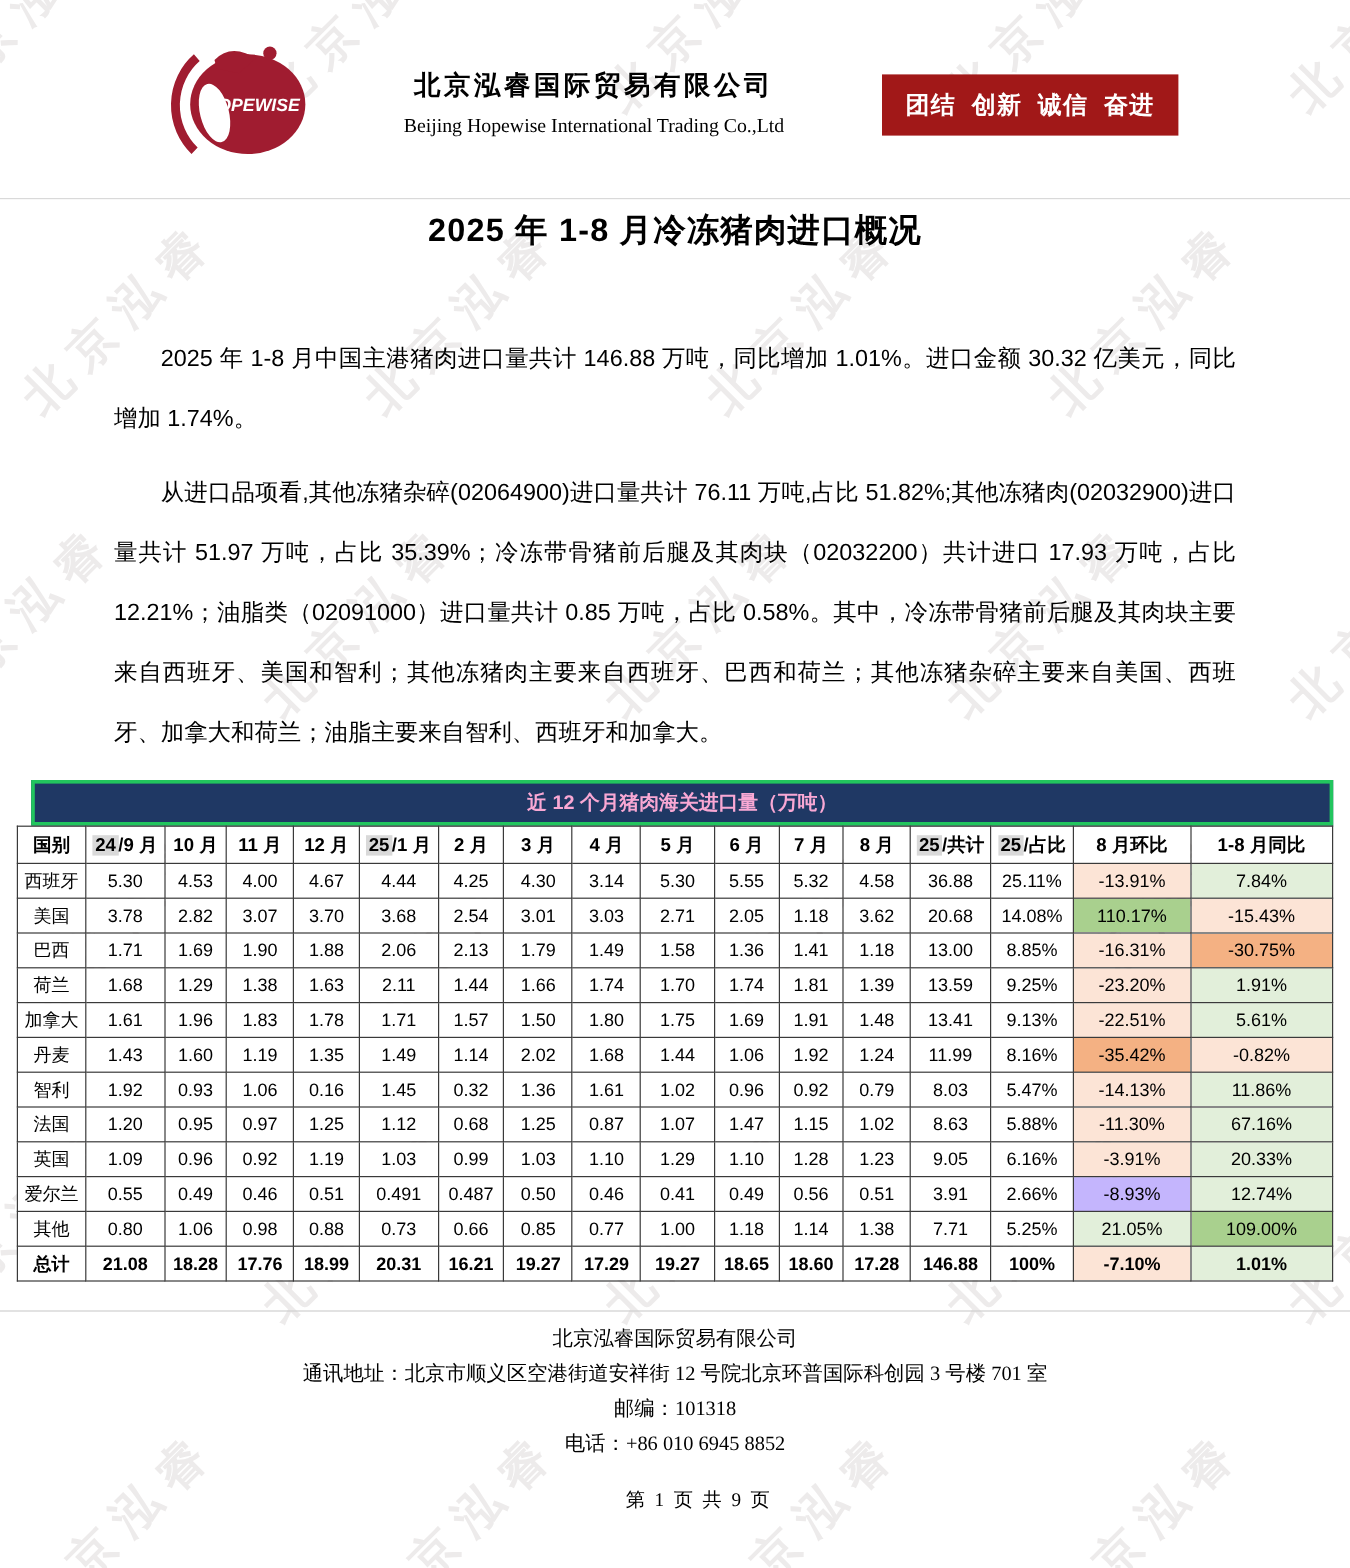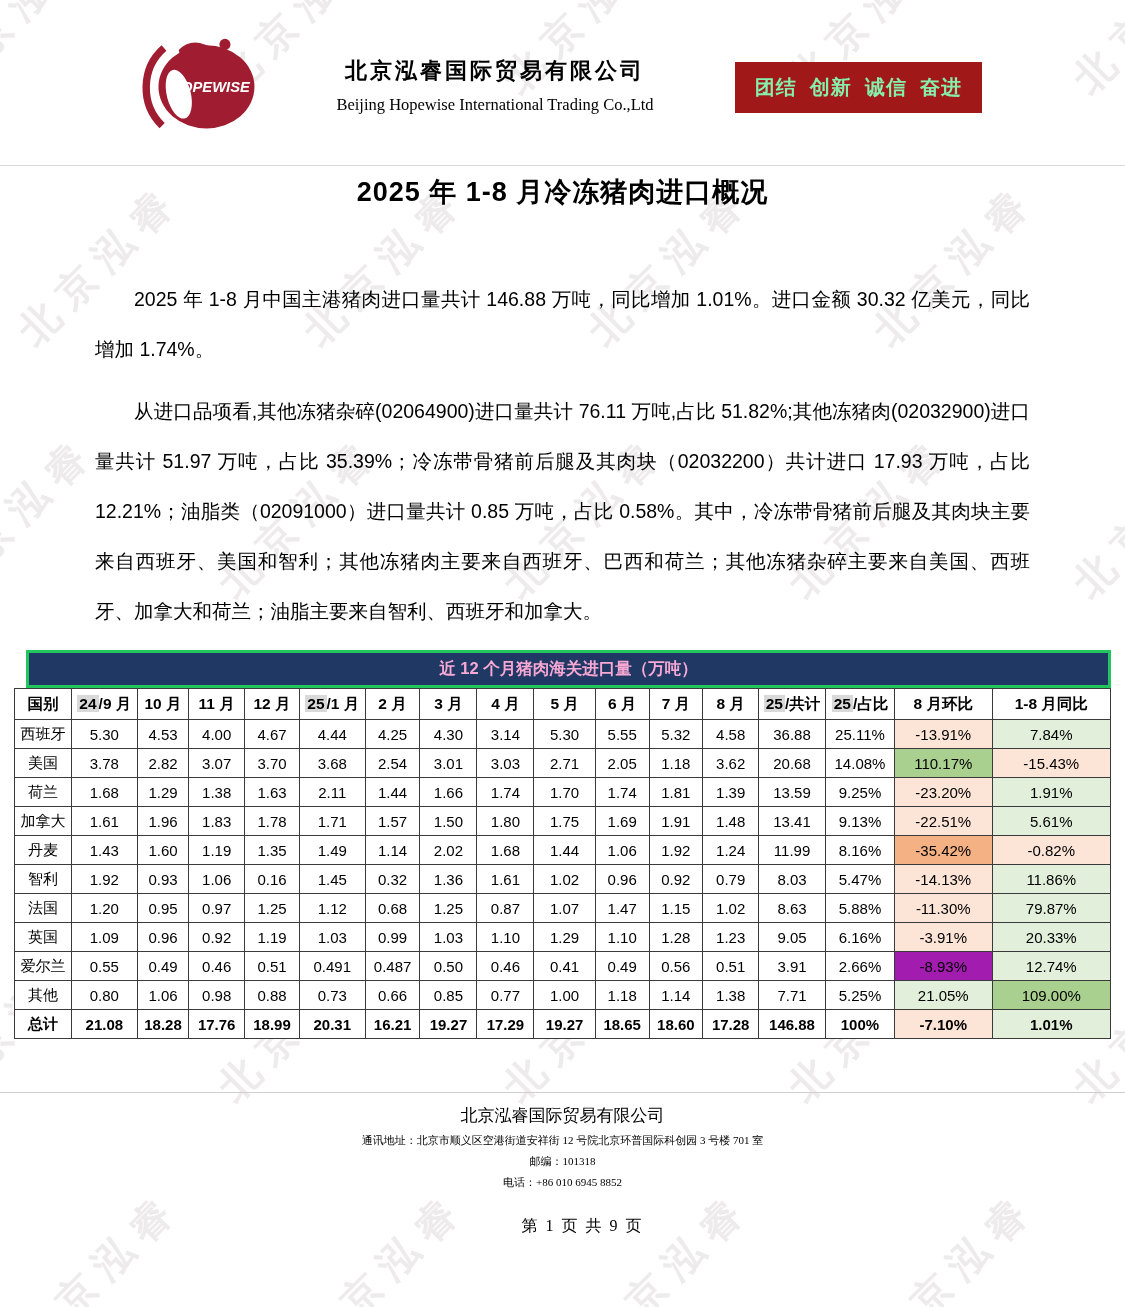--- a/index.html
+++ b/index.html
@@ -14,21 +14,21 @@
     color:#edebeb;transform:rotate(-45deg);white-space:nowrap;user-select:none;
   }
   .content{position:relative;z-index:1;}
   
   .hdr{position:relative;height:165px;border-bottom:1px solid #d9d9d9;}
   .logo{position:absolute;left:140px;top:33px;width:120px;height:104px;}
   .company{position:absolute;left:285px;top:56px;width:420px;text-align:center;}
   .company-cn{font-size:22px;font-weight:bold;letter-spacing:3px;}
   .company-en{font-size:16.5px;margin-top:9px;font-family:"Liberation Serif","DejaVu Serif",serif;}
   .motto{
-    position:absolute;right:143px;top:62px;background:#a11818;color:#86efac;
+    position:absolute;right:143px;top:62px;background:#a11818;color:#ffffff;
     font-size:20px;font-weight:bold;padding:12px 20px;letter-spacing:1px;white-space:pre;
   }
   
   .doc-title{text-align:center;font-size:27px;font-weight:bold;margin:8px 0 0;letter-spacing:1px;}
   .para{margin:0 95px;font-size:19.5px;line-height:50px;text-indent:2em;text-align:justify;}
   .para1{margin-top:64px;}
   .para2{margin-top:12px;}
   
   .tbl-wrap{margin:14px 14px 0;}
   .tbl-title{
@@ -42,21 +42,21 @@
   }
   th{font-size:15.5px;font-weight:bold;height:30px;}
   .hl{background:#d9d9d9;padding:0 2px;}
   tr.bold td{font-weight:bold;}
   
   .ftr{
     position:absolute;left:0;right:0;top:1092px;border-top:1px solid #cfcfcf;
     text-align:center;font-family:"Liberation Serif","DejaVu Serif",serif;
   }
   .ftr-company{font-size:17px;margin-top:11px;}
-  .ftr-line{font-size:11px;margin-top:6px;}
+  .ftr-line{font-size:17px;margin-top:6px;}
   .page-num{margin-top:26px;font-size:16px;letter-spacing:2px;margin-left:40px;}
 </style>
 </head>
 <body>
 
 <div class="page">
 
   <div class="wm-layer">
       <span class="wm" style="left: -90px; top: -15px;">北京泓睿</span>
       <span class="wm" style="left: 195px; top: -15px;">北京泓睿</span>
@@ -187,20 +187,39 @@
               <td>2.71</td>
               <td>2.05</td>
               <td>1.18</td>
               <td>3.62</td>
               <td>20.68</td>
               <td>14.08%</td>
               <td style="background: rgb(169, 208, 142);">110.17%</td>
               <td style="background: rgb(252, 228, 214);">-15.43%</td>
             </tr>
             <tr>
+              <td>巴西</td>
+              <td>1.71</td>
+              <td>1.69</td>
+              <td>1.90</td>
+              <td>1.88</td>
+              <td>2.06</td>
+              <td>2.13</td>
+              <td>1.79</td>
+              <td>1.49</td>
+              <td>1.58</td>
+              <td>1.36</td>
+              <td>1.41</td>
+              <td>1.18</td>
+              <td>13.00</td>
+              <td>8.85%</td>
+              <td style="background: rgb(252, 228, 214);">-16.31%</td>
+              <td style="background: rgb(244, 177, 131);">-30.75%</td>
+            </tr>
+            <tr>
               <td>荷兰</td>
               <td>1.68</td>
               <td>1.29</td>
               <td>1.38</td>
               <td>1.63</td>
               <td>2.11</td>
               <td>1.44</td>
               <td>1.66</td>
               <td>1.74</td>
               <td>1.70</td>
@@ -279,21 +298,21 @@
               <td>0.68</td>
               <td>1.25</td>
               <td>0.87</td>
               <td>1.07</td>
               <td>1.47</td>
               <td>1.15</td>
               <td>1.02</td>
               <td>8.63</td>
               <td>5.88%</td>
               <td style="background: rgb(252, 228, 214);">-11.30%</td>
-              <td style="background: rgb(226, 239, 218);">79.87%</td>
+              <td style="background: rgb(226, 239, 218);">67.16%</td>
             </tr>
             <tr>
               <td>英国</td>
               <td>1.09</td>
               <td>0.96</td>
               <td>0.92</td>
               <td>1.19</td>
               <td>1.03</td>
               <td>0.99</td>
               <td>1.03</td>
@@ -316,21 +335,21 @@
               <td>0.491</td>
               <td>0.487</td>
               <td>0.50</td>
               <td>0.46</td>
               <td>0.41</td>
               <td>0.49</td>
               <td>0.56</td>
               <td>0.51</td>
               <td>3.91</td>
               <td>2.66%</td>
-              <td style="background: #a21caf; margin-left: 44px;">-8.93%</td>
+              <td style="background: #c4b5fd; margin-left: 44px;">-8.93%</td>
               <td style="background: rgb(226, 239, 218);">12.74%</td>
             </tr>
             <tr>
               <td>其他</td>
               <td>0.80</td>
               <td>1.06</td>
               <td>0.98</td>
               <td>0.88</td>
               <td>0.73</td>
               <td>0.66</td>

